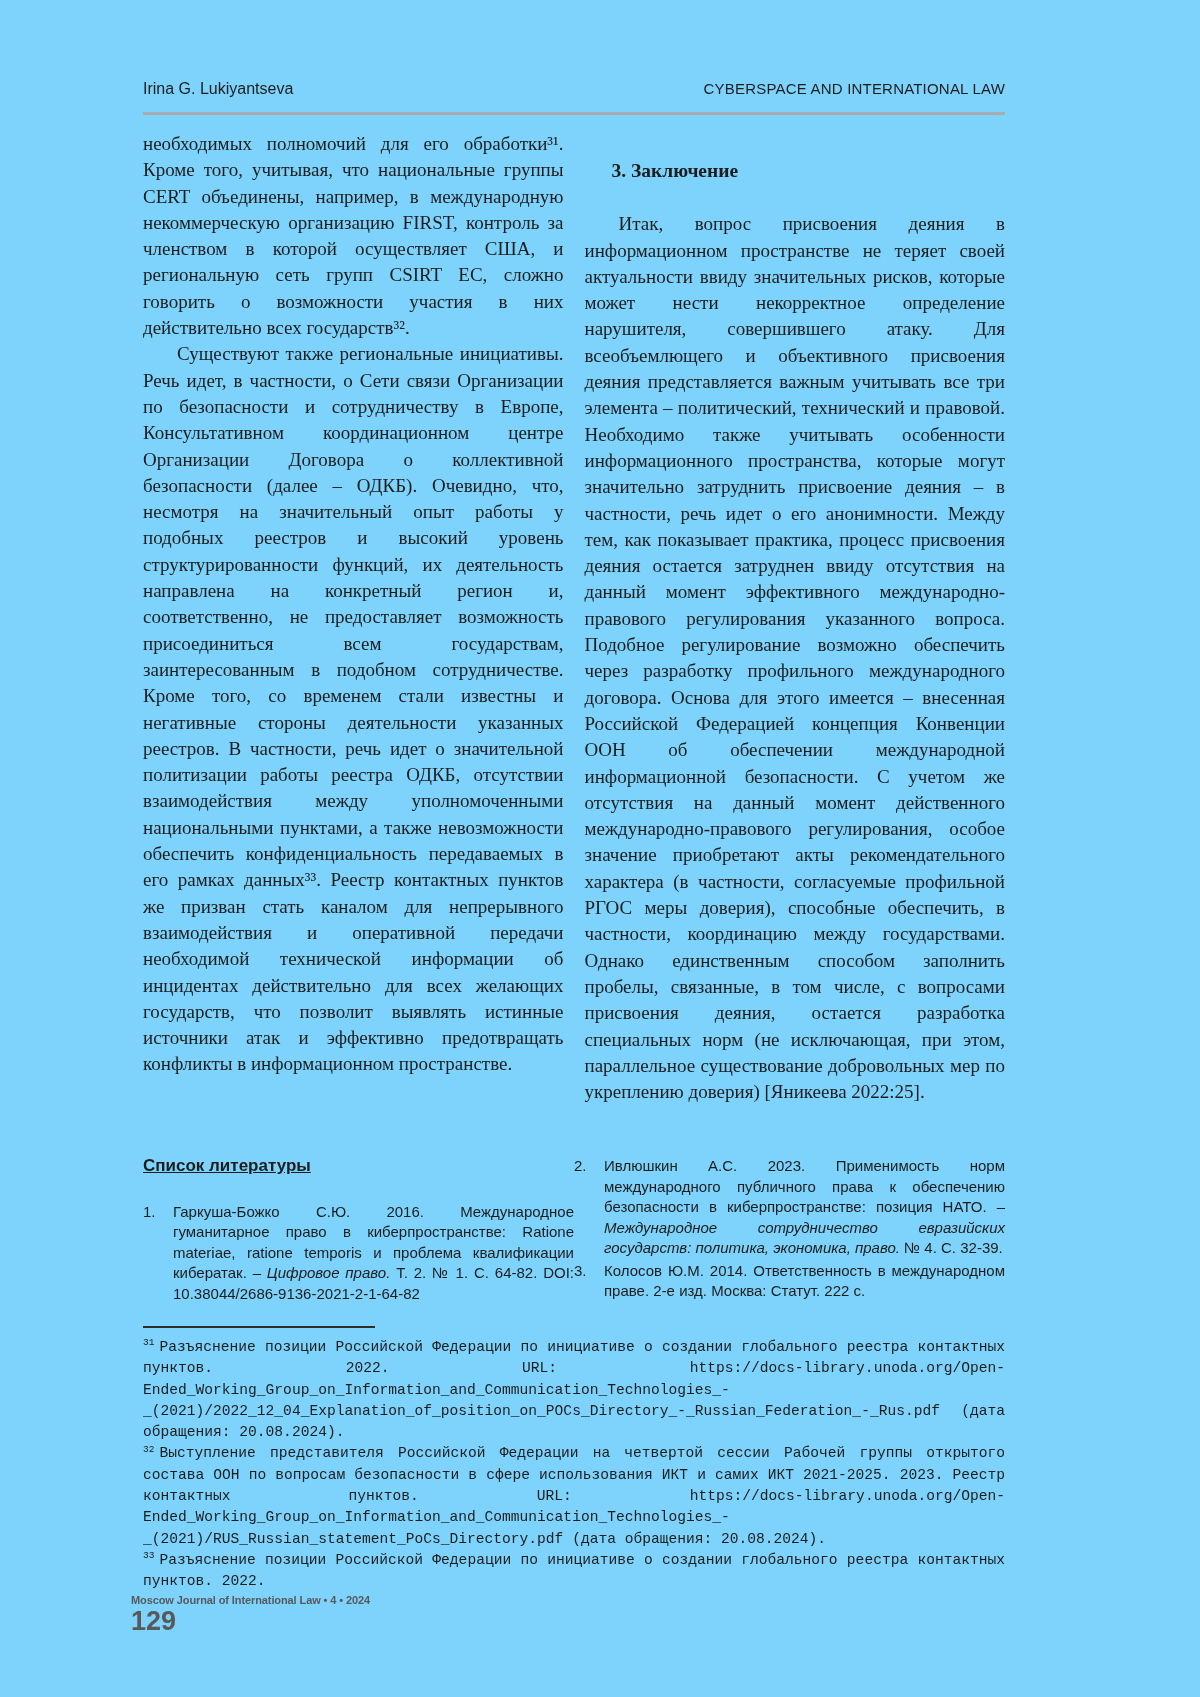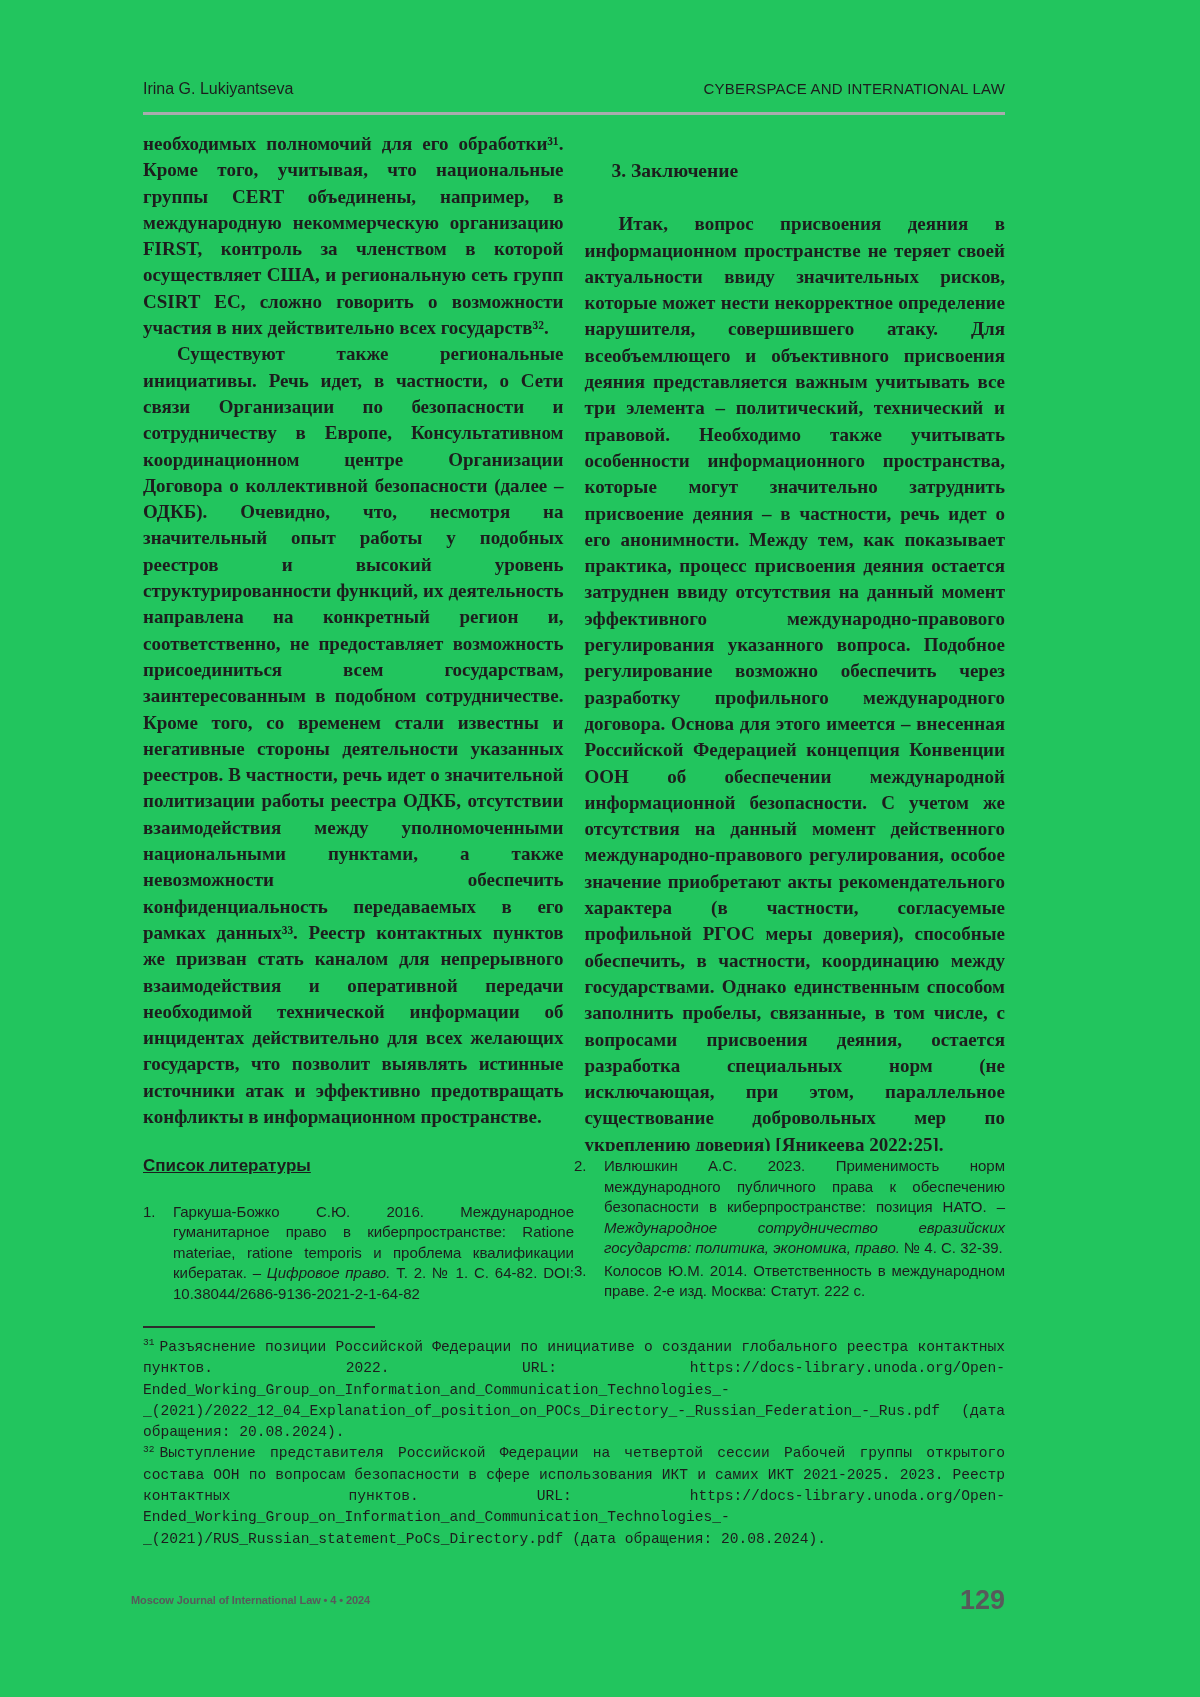--- a/index.html
+++ b/index.html
@@ -1,21 +1,21 @@
 <!DOCTYPE html>
 <html><head>
   <meta charset="utf-8">
   <style>
     html, body { margin: 0; padding: 0; background: #e9e9e9; }
     .page {
       position: relative;
       width: 1200px;
       height: 1697px;
       margin: 0 auto;
-      background: #22c55e;
+      background: #7dd3fc;
       overflow: hidden;
       color: #1d1d1d;
     }
 
     
     .header {
       position: absolute;
       top: 80px; left: 143px; right: 195px;
       display: flex;
       justify-content: space-between;
@@ -38,21 +38,21 @@
       height: 1020px;
       display: flex;
       gap: 21px;
       overflow: hidden;
       font-family: "Liberation Serif", serif;
       font-size: 19px;
       line-height: 26.3px;
       text-align: justify;
     }
     .col { flex: 1; min-width: 0; }
-    .body-para { margin: 0; font-weight: bold; }
+    .body-para { margin: 0; }
     .indent { text-indent: 34px; }
     .conclusion-heading {
       font-family: "Liberation Serif", serif;
       font-size: 19.5px;
       font-weight: bold;
       margin: 27px 0 27px 27px;
       text-align: left;
     }
 
     
@@ -102,20 +102,21 @@
     
     .footer {
       position: absolute;
       top: 1585px; left: 131px; right: 195px;
       display: flex;
       justify-content: space-between;
       align-items: flex-start;
       font-family: "Liberation Sans", sans-serif;
       font-weight: bold;
       color: #58595b;
+      flex-direction: column;
     }
     .journal { font-size: 11px; margin-top: 9px; letter-spacing: -0.1px; }
     .pagenum { font-size: 27px; }
   </style>
 </head>
 <body>
 
 <div class="page">
 
   <div class="header">
@@ -152,20 +153,21 @@
         <span class="ref-num">3.</span>
         <span class="ref-body"><span>Колосов Ю.М. 2014. Ответственность в международном праве. 2-е изд. Москва: Статут. 222 с.</span><i></i><span></span></span>
       </div>
     </div>
   </div>
 
   <div class="footnotes">
     <div class="fn-sep"></div>
     <p class="footnote"><sup class="fn-marker">31</sup><span>Разъяснение позиции Российской Федерации по инициативе о создании глобального реестра контактных пунктов. 2022. URL: https://docs-library.unoda.org/Open-Ended_Working_Group_on_Information_and_Communication_Technologies_-_(2021)/2022_12_04_Explanation_of_position_on_POCs_Directory_-_Russian_Federation_-_Rus.pdf (дата обращения: 20.08.2024).</span></p>
     <p class="footnote"><sup class="fn-marker">32</sup><span>Выступление представителя Российской Федерации на четвертой сессии Рабочей группы открытого состава ООН по вопросам безопасности в сфере использования ИКТ и самих ИКТ 2021-2025. 2023. Реестр контактных пунктов. URL: https://docs-library.unoda.org/Open-Ended_Working_Group_on_Information_and_Communication_Technologies_-_(2021)/RUS_Russian_statement_PoCs_Directory.pdf (дата обращения: 20.08.2024).</span></p>
+    <p class="footnote"><sup class="fn-marker">33</sup><span>Разъяснение позиции Российской Федерации по инициативе о создании глобального реестра контактных пунктов. 2022.</span></p>
   </div>
 
   <div class="footer">
     <span class="journal">Moscow Journal of International Law • 4 • 2024</span>
     <span class="pagenum">129</span>
   </div>
 
 </div>
 
 </body></html>

